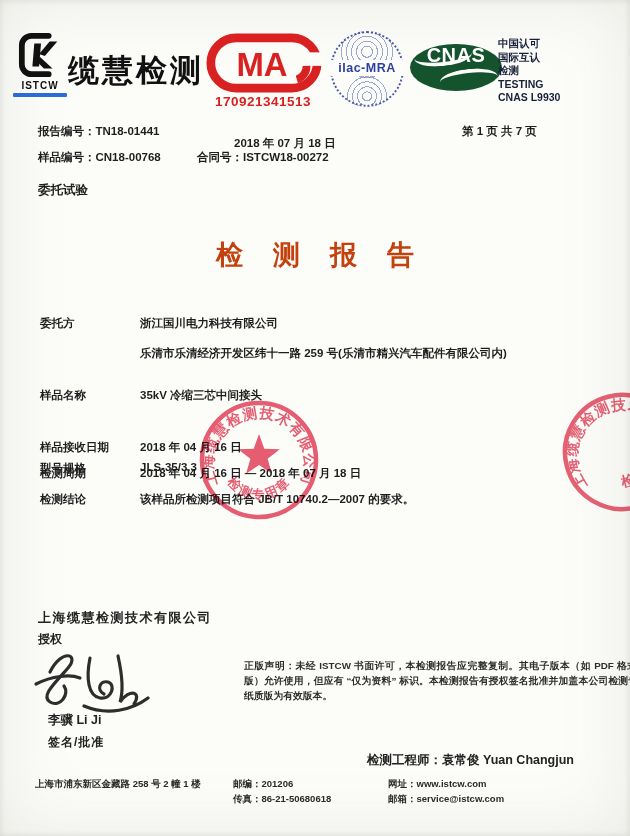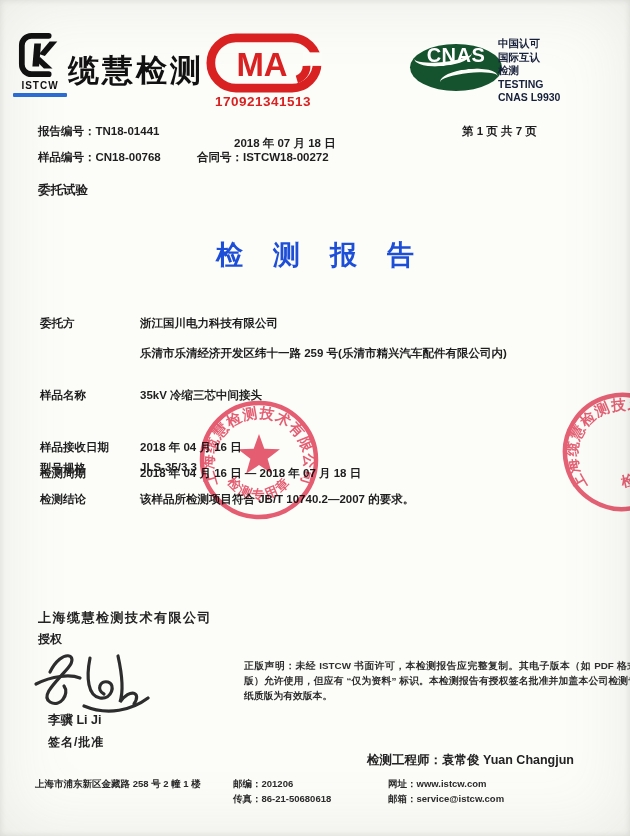--- a/index.html
+++ b/index.html
@@ -46,21 +46,21 @@
   .meta{font-size:11.5px;font-weight:bold;color:#1e1e1e;}
   .report-no{left:38px;top:124px;}
   .report-date{left:234px;top:136px;}
   .page-info{left:462px;top:124px;}
   .sample-no{left:38px;top:150px;}
   .contract-no{left:197px;top:150px;}
   .test-type{left:38px;top:182px;font-size:12.5px;}
 
   
   .doc-title{left:0;top:237px;width:100%;text-align:center;
-    font-family:"Liberation Serif", serif;font-size:27px;font-weight:bold;color:#1d4ed8;
+    font-family:"Liberation Serif", serif;font-size:27px;font-weight:bold;color:#c2410c;
     letter-spacing:30px;text-indent:30px;}
 
   
   .flabel{left:40px;font-size:11.5px;font-weight:bold;color:#1e1e1e;}
   .fvalue{left:140px;font-size:11.5px;font-weight:bold;color:#1e1e1e;}
   .y-client{top:316px;} .y-addr{top:346px;} .y-name{top:388px;} .y-model{top:414px;margin-top:47px;}
   .y-recv{top:440px;} .y-period{top:466px;} .y-concl{top:492px;}
 
   
   .stamp-main{left:197px;top:398px;color:#e23a55;opacity:.82;mix-blend-mode:multiply;}
@@ -102,20 +102,23 @@
   <div class="abs brand-name">缆慧检测</div>
 
   <svg class="abs cma-svg" width="116" height="60" viewBox="0 0 120 62">
     <rect x="5" y="5" width="110" height="52" rx="26" fill="none" stroke="#d92121" stroke-width="9"></rect>
     <rect x="100" y="20" width="20" height="14" fill="#fcfcf9"></rect>
     <path d="M104,34 a14,14 0 0 1 -10,14" fill="none" stroke="#d92121" stroke-width="8"></path>
     <text x="58" y="44" text-anchor="middle" font-size="34" font-weight="bold" fill="#d92121">MA</text>
   </svg>
   <div class="abs cma-number">170921341513</div>
 
+  <div class="abs ilac">
+    <div class="ilac-band">ilac-MRA</div>
+  </div>
 
   <div class="abs cnas">
     <span class="cnas-text">CNAS</span>
   </div>
 
   <div class="abs accred">
     <span>中国认可</span>
     <span>国际互认</span>
     <span>检测</span>
     <span>TESTING</span>

